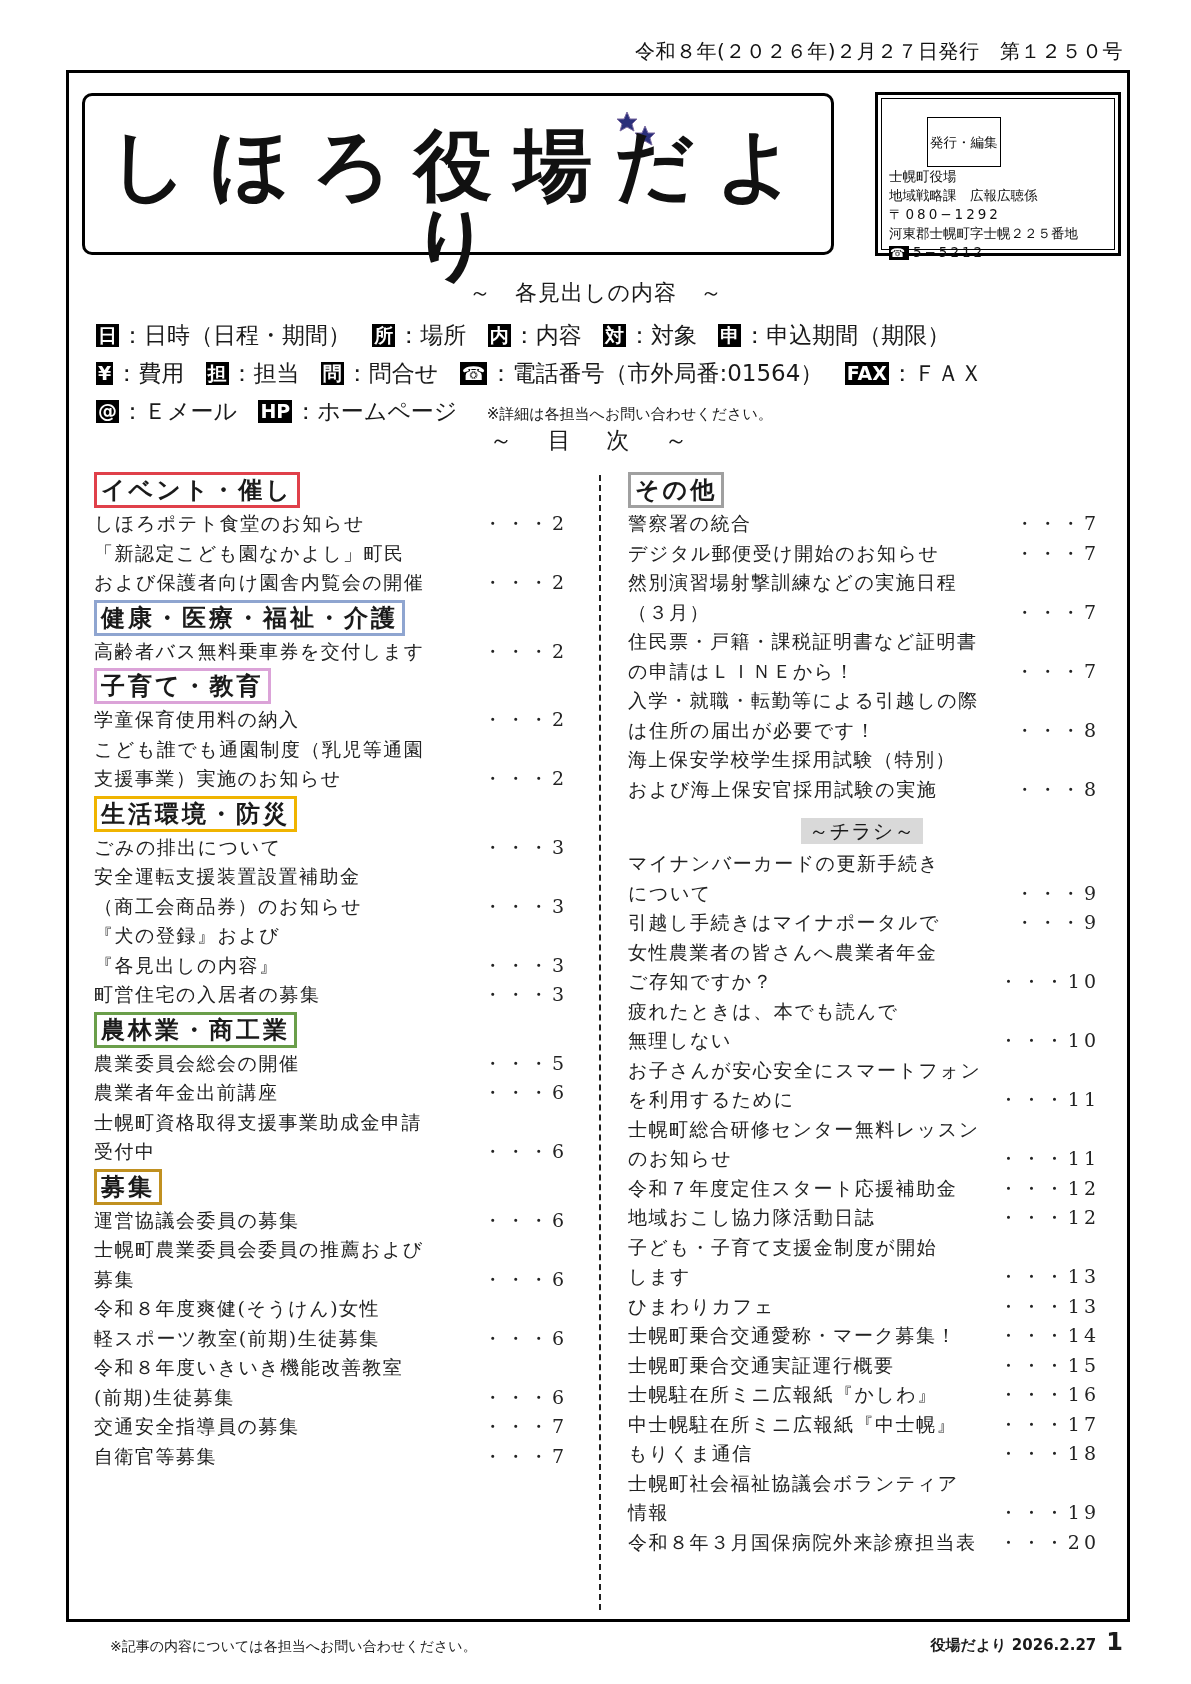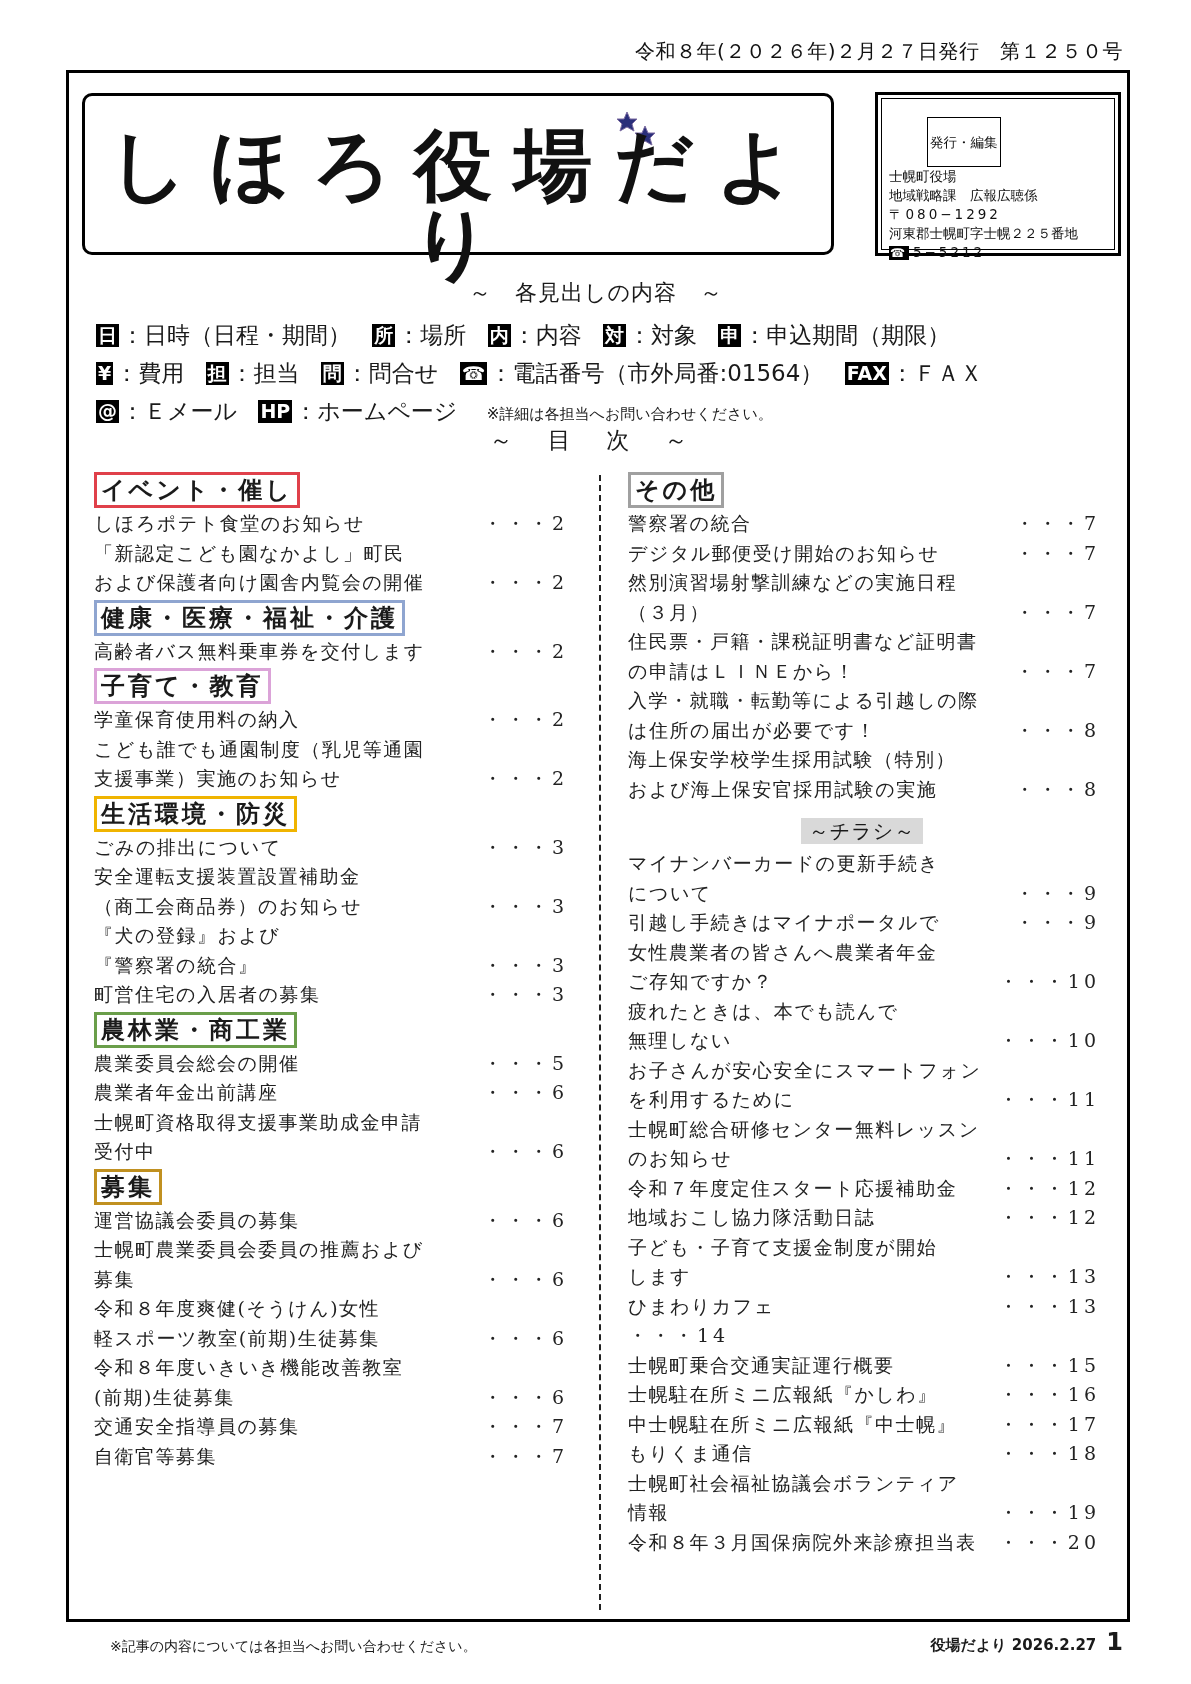--- a/index.html
+++ b/index.html
@@ -142,21 +142,21 @@
     </div>
     <div class="entry">
       <span class="t">（商工会商品券）のお知らせ</span>
       <span class="p">・・・3</span>
     </div>
     <div class="entry">
       <span class="t">『犬の登録』および</span>
       <span class="p"></span>
     </div>
     <div class="entry">
-      <span class="t">『警察署の統合』</span>
+      <span class="t">『各見出しの内容』</span>
       <span class="p">・・・3</span>
     </div>
     <div class="entry">
       <span class="t">町営住宅の入居者の募集</span>
       <span class="p">・・・3</span>
     </div>
     <div><span class="sec" style="border-color: rgb(106, 158, 74);">農林業・商工業</span></div>
     <div class="entry">
       <span class="t">農業委員会総会の開催</span>
       <span class="p">・・・5</span>
@@ -312,20 +312,21 @@
     </div>
     <div class="entry">
       <span class="t">します</span>
       <span class="p">・・・13</span>
     </div>
     <div class="entry">
       <span class="t">ひまわりカフェ</span>
       <span class="p">・・・13</span>
     </div>
     <div class="entry">
+      <span class="t">士幌町乗合交通愛称・マーク募集！</span>
       <span class="p">・・・14</span>
     </div>
     <div class="entry">
       <span class="t">士幌町乗合交通実証運行概要</span>
       <span class="p">・・・15</span>
     </div>
     <div class="entry">
       <span class="t">士幌駐在所ミニ広報紙『かしわ』</span>
       <span class="p">・・・16</span>
     </div>

